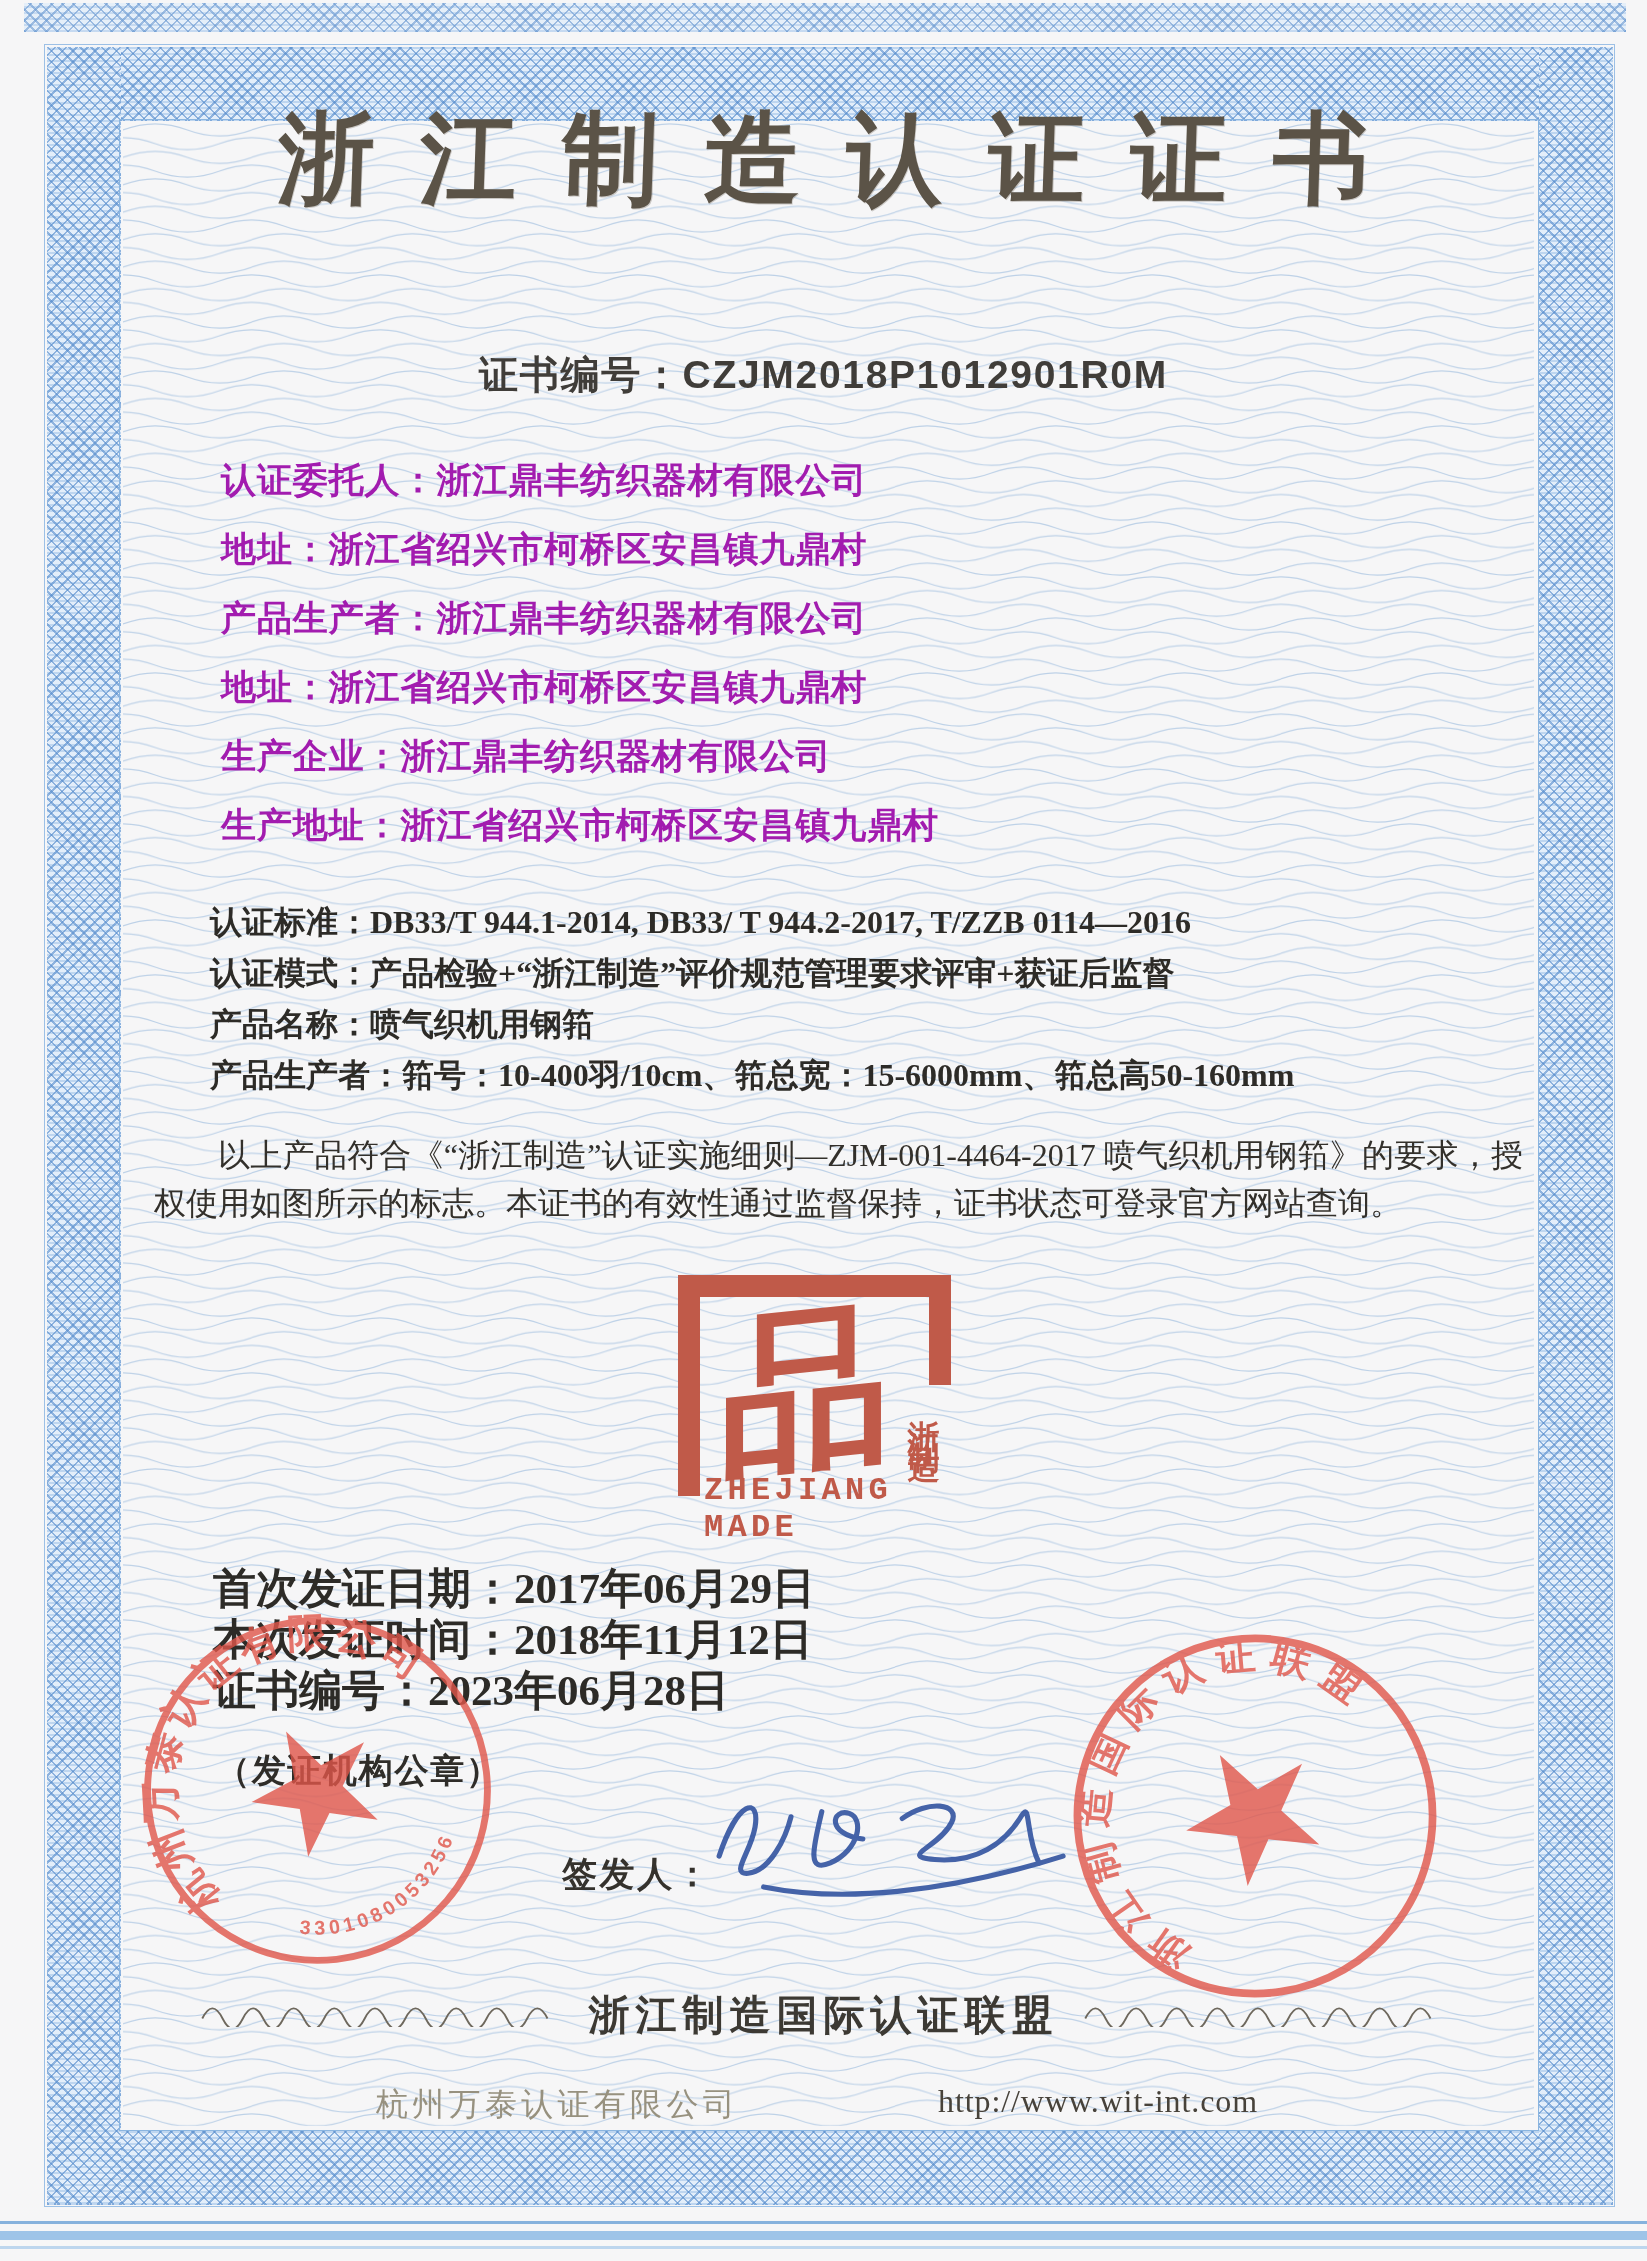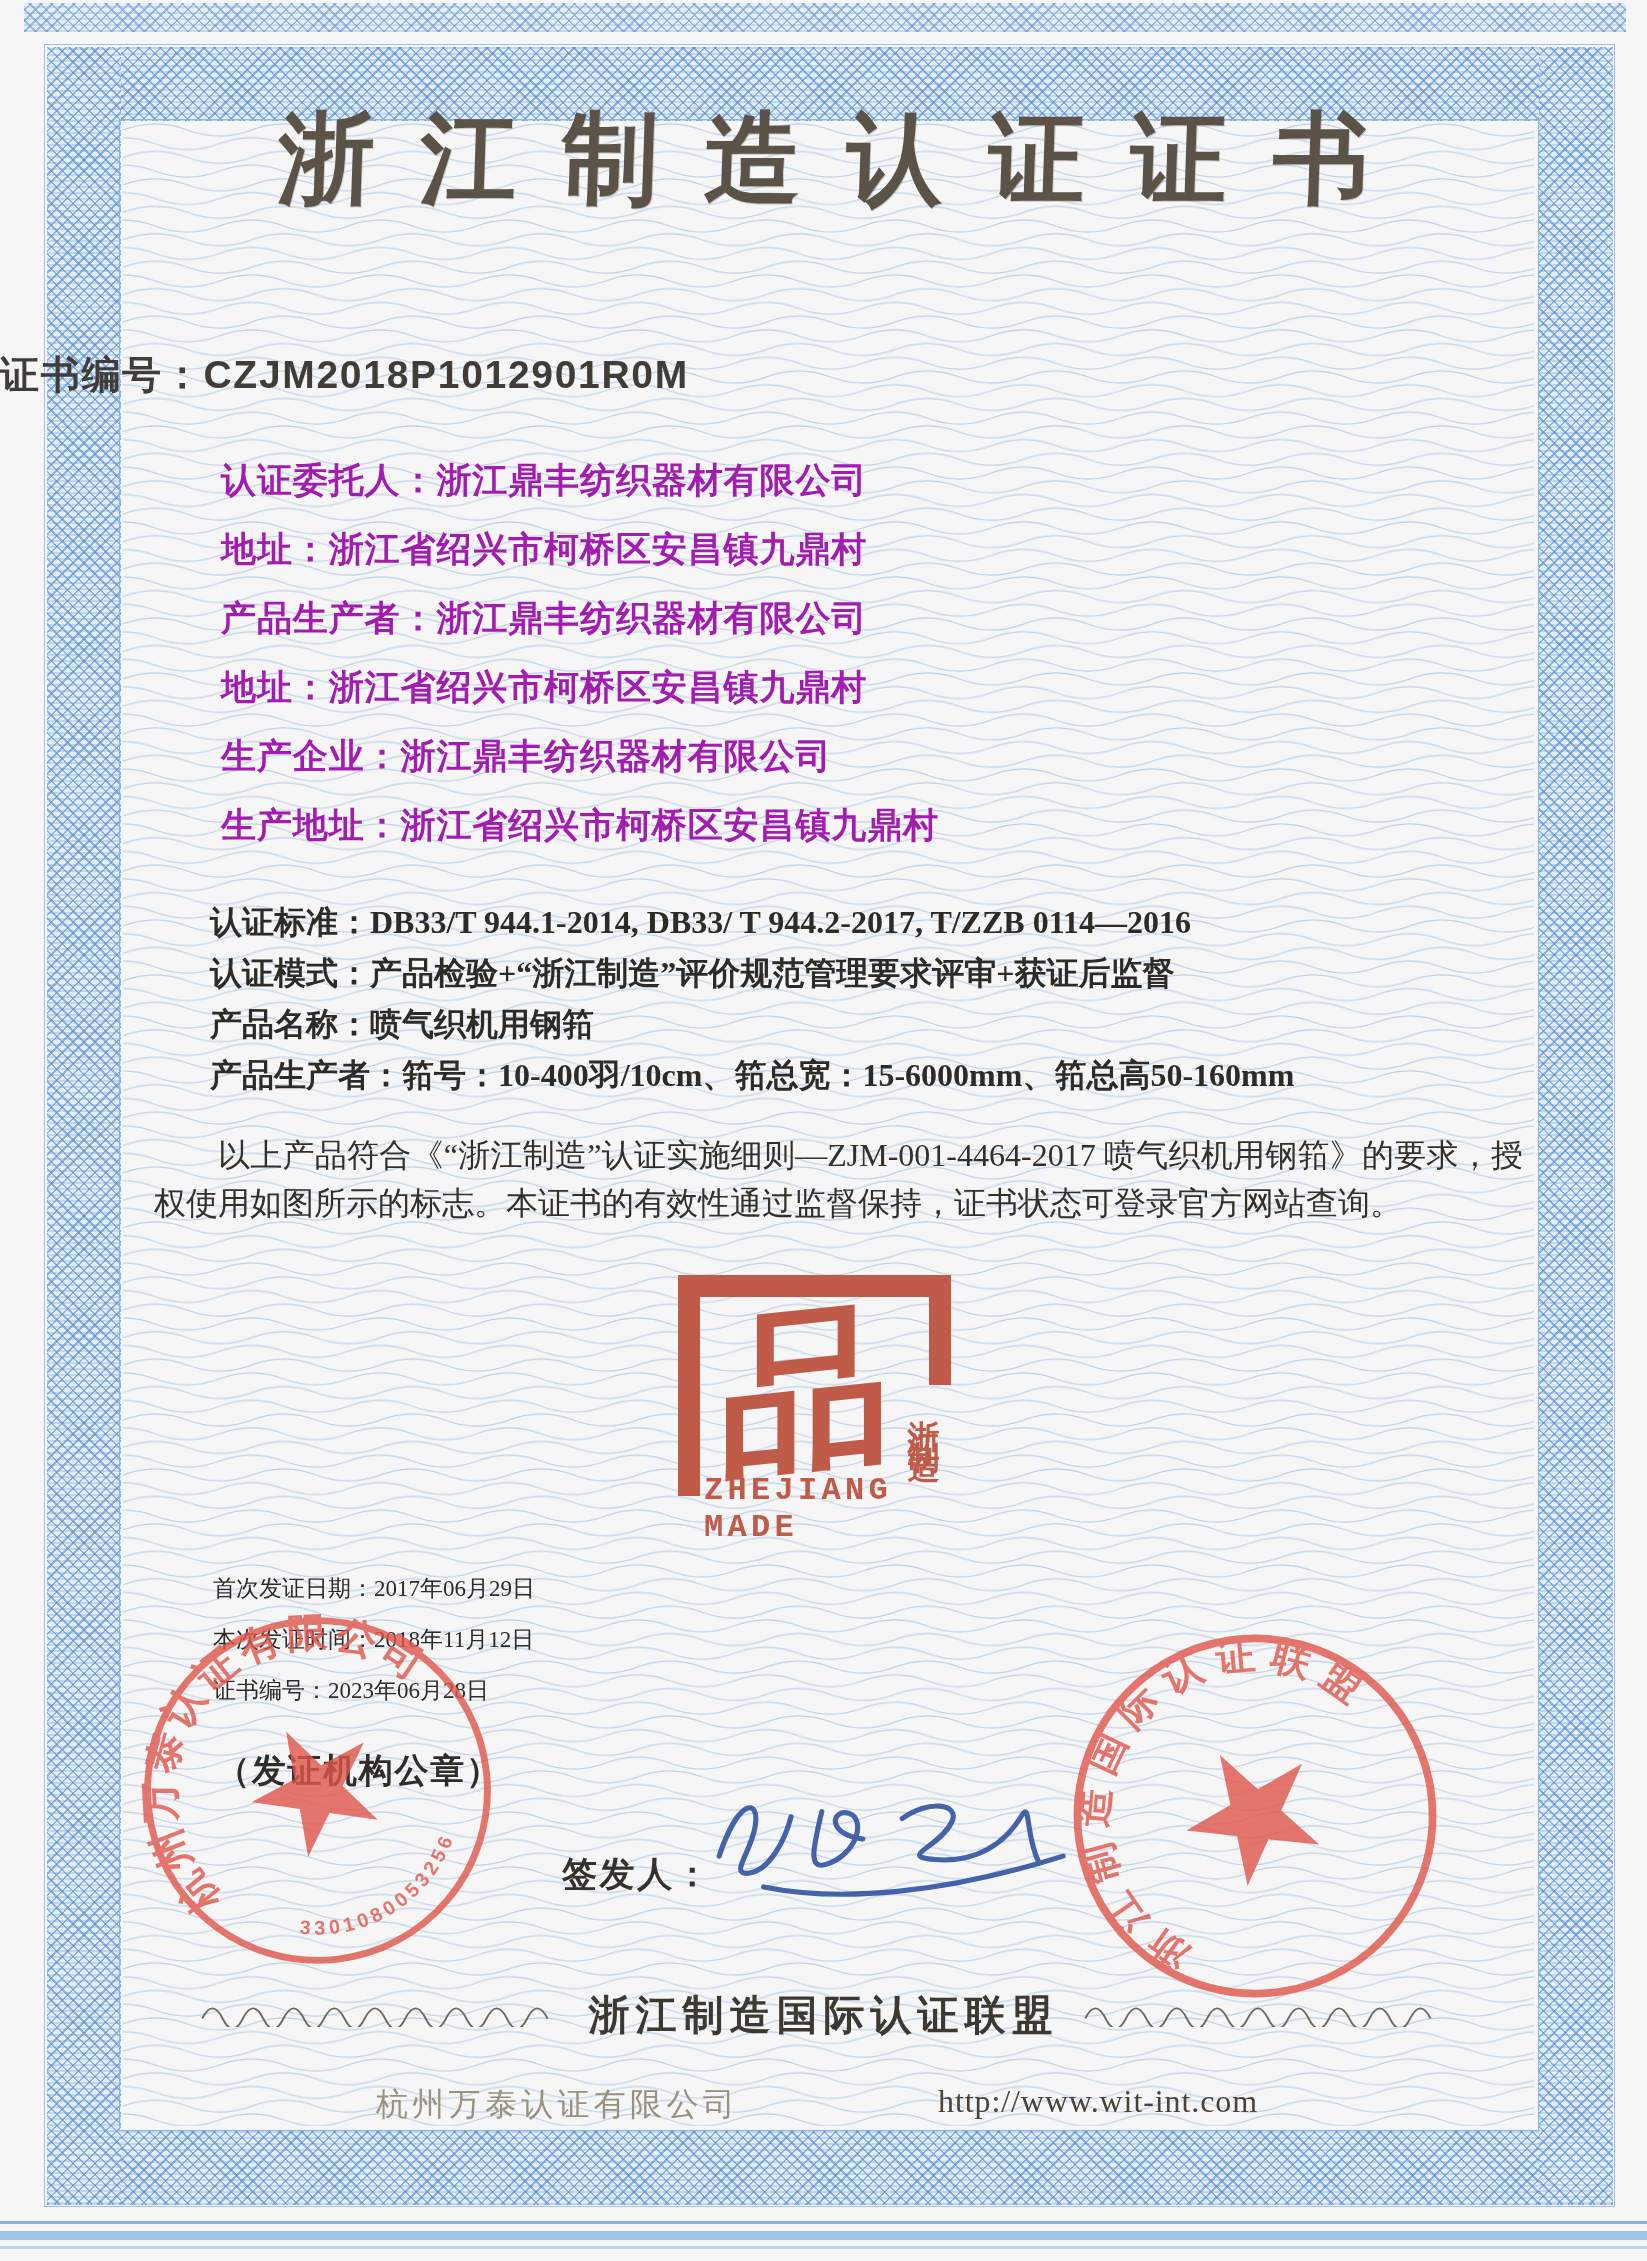--- a/index.html
+++ b/index.html
@@ -34,21 +34,21 @@
   
   .title{
     position:absolute; left:0; top:96px; width:1647px; text-align:center;
     font-size:96px; font-weight:bold; color:#5b5347;
     letter-spacing:.48em; text-indent:.48em;
     transform:scaleY(1.04) skewX(-2deg);
     text-shadow:0.9px 0.9px 0 rgba(70,60,45,.25);
   }
   
   .certno{
-    position:absolute; left:0; top:348px; width:1647px; 
+    position:absolute; left:0; top:348px; width:1647px; text-align:center;
     font-family:"Liberation Sans","DejaVu Sans",sans-serif;
     font-size:39px; font-weight:bold; color:#403d39; letter-spacing:1.7px;
   }
   
   .fields{position:absolute; left:221px; top:446px;}
   .frow{height:69px; line-height:69px; font-size:35px; font-weight:700; color:#a21caf; letter-spacing:0.9px;}
   .specs{position:absolute; left:210px; top:897px;}
   .srow{height:51px; line-height:51px; font-size:32px; font-weight:700; color:#2d2b27;}
   
   .statement{
@@ -71,21 +71,21 @@
     position:absolute; right:5.1px; top:120px;
     writing-mode:vertical-rl; font-size:32px; font-weight:700; letter-spacing:10.3px;
   }
   .logo .caption{
     position:absolute; left:26px; bottom:5.1px; width:247px;
     font-family:Liberation Mono, monospace;
     font-size:32px; font-weight:bold; letter-spacing:4.3px;
   }
   
   .dates{position:absolute; left:213px; top:1563px;}
-  .drow{height:51px; line-height:51px; font-size:23px; font-weight:400; color:#2d2b27;}
+  .drow{height:51px; line-height:51px; font-size:43px; font-weight:700; color:#2d2b27;}
   .sealnote{position:absolute; left:216px; top:1748px; font-size:34px; font-weight:600; color:#2f2d29; letter-spacing:1.7px;}
   .issuer{position:absolute; left:562px; top:1851px; font-size:35px; font-weight:600; color:#35322d; letter-spacing:2.6px;text-align:right;}
   
   .seal{position:absolute; pointer-events:none;}
   .seal-left{left:133px; top:1606px; width:369px; height:369px;}
   .seal-right{left:1062px; top:1623px; width:386px; height:386px;}
   .signature{position:absolute; left:703px; top:1774px; width:395px; height:154px;}
   
   .alliance{
     position:absolute; left:0; top:1988px; width:1647px;

